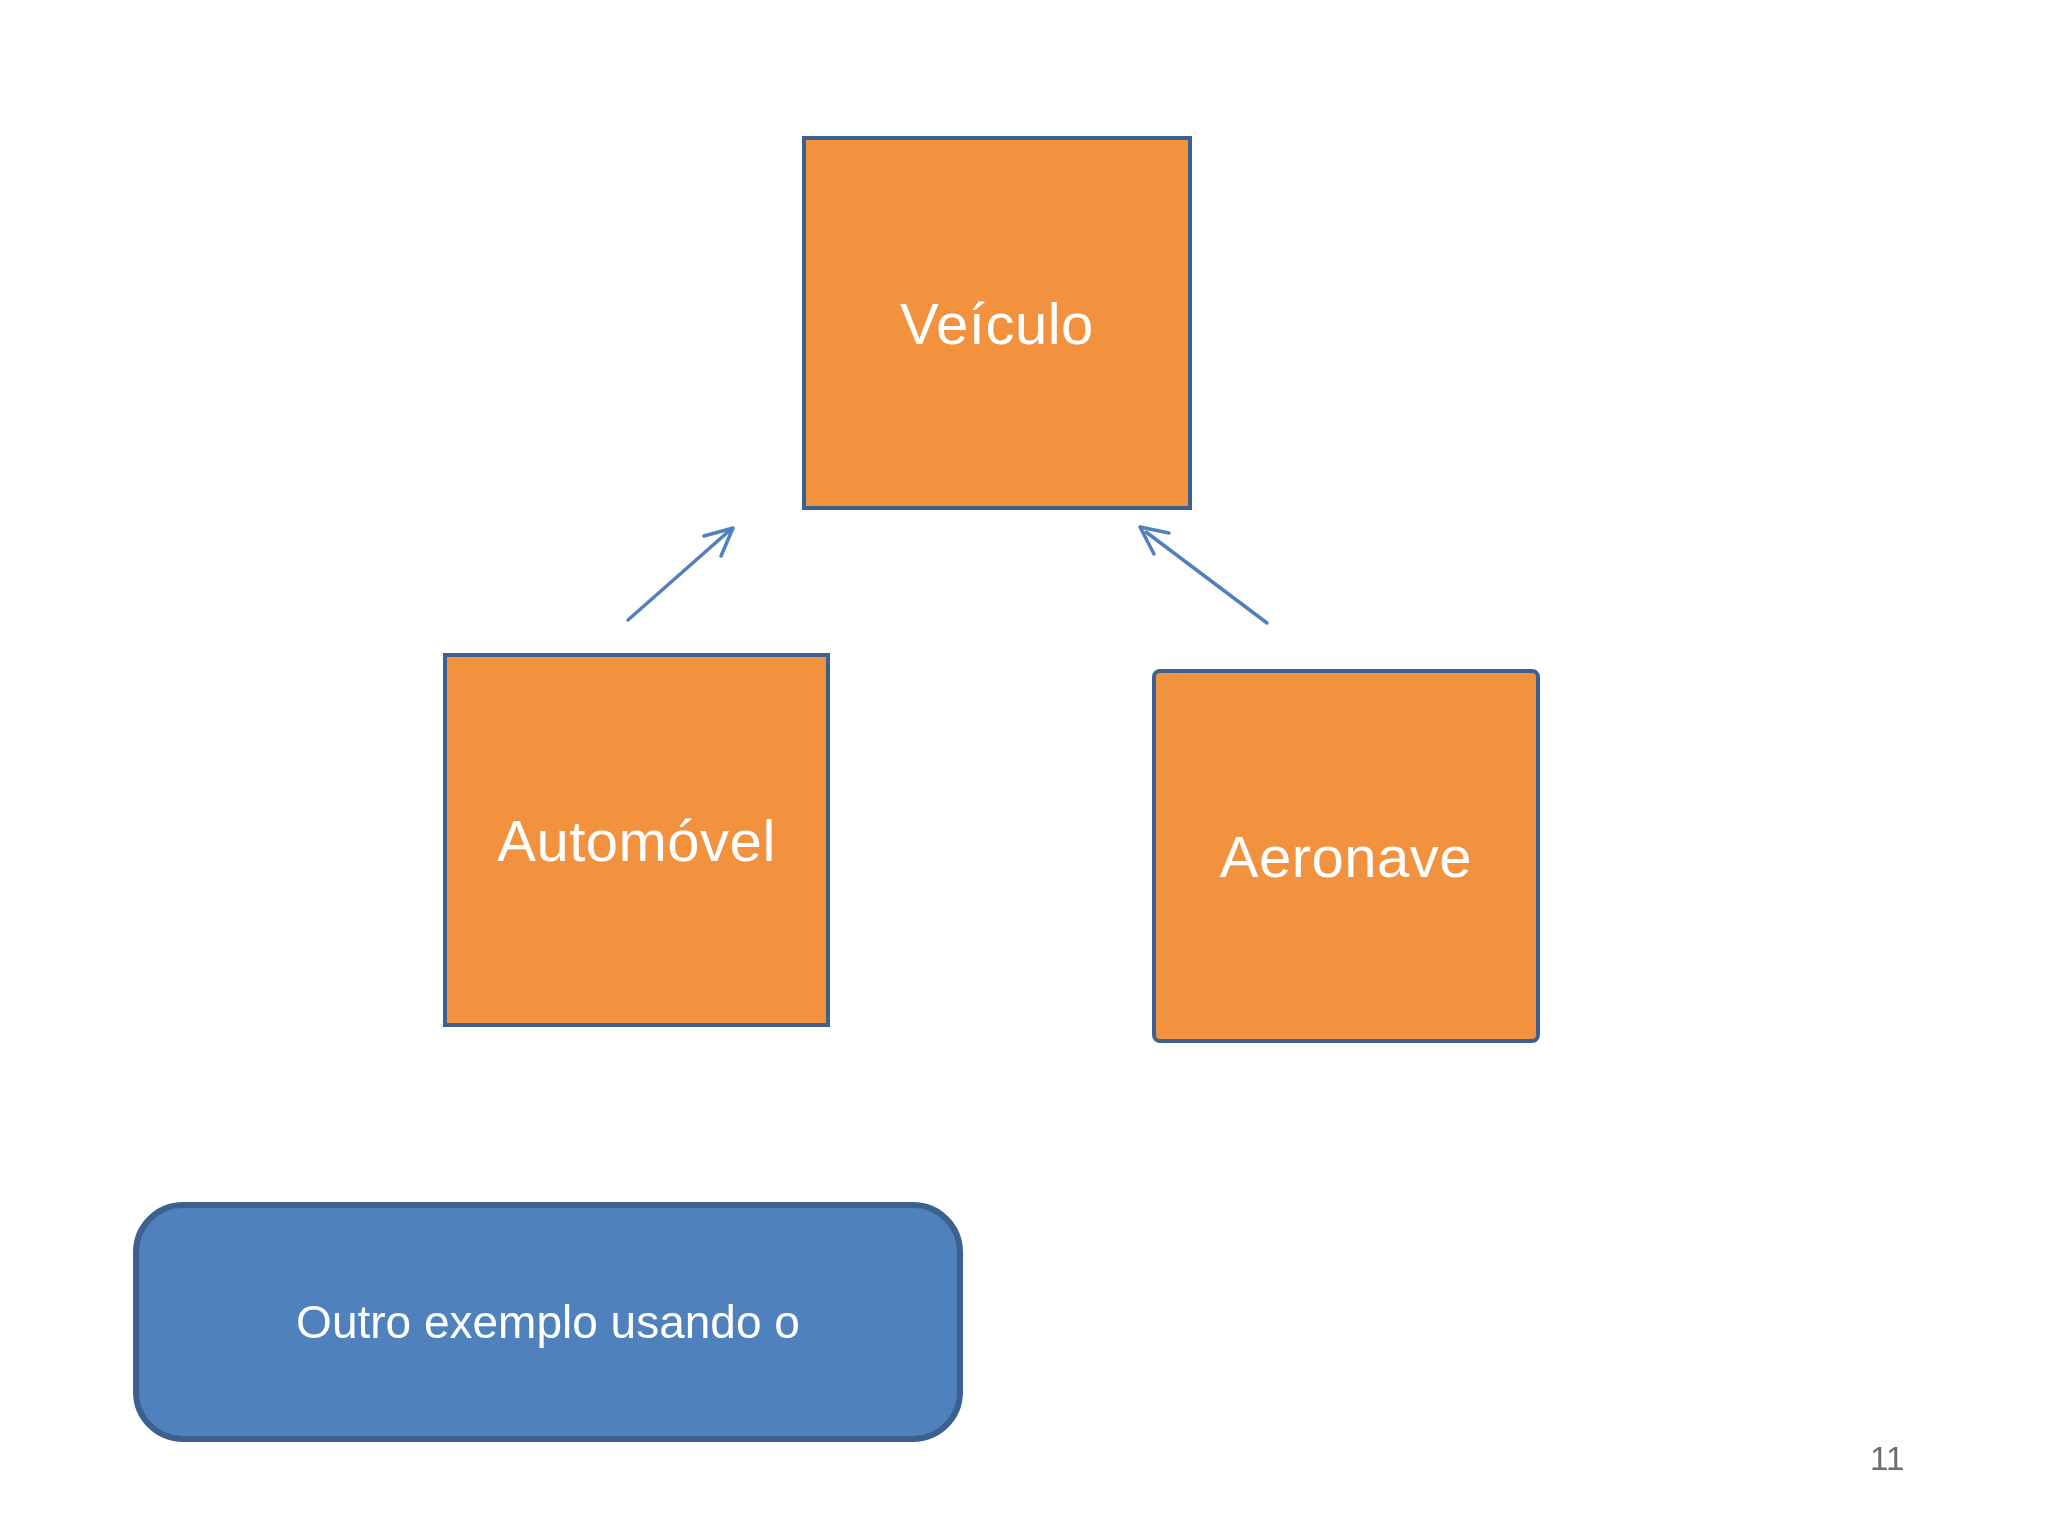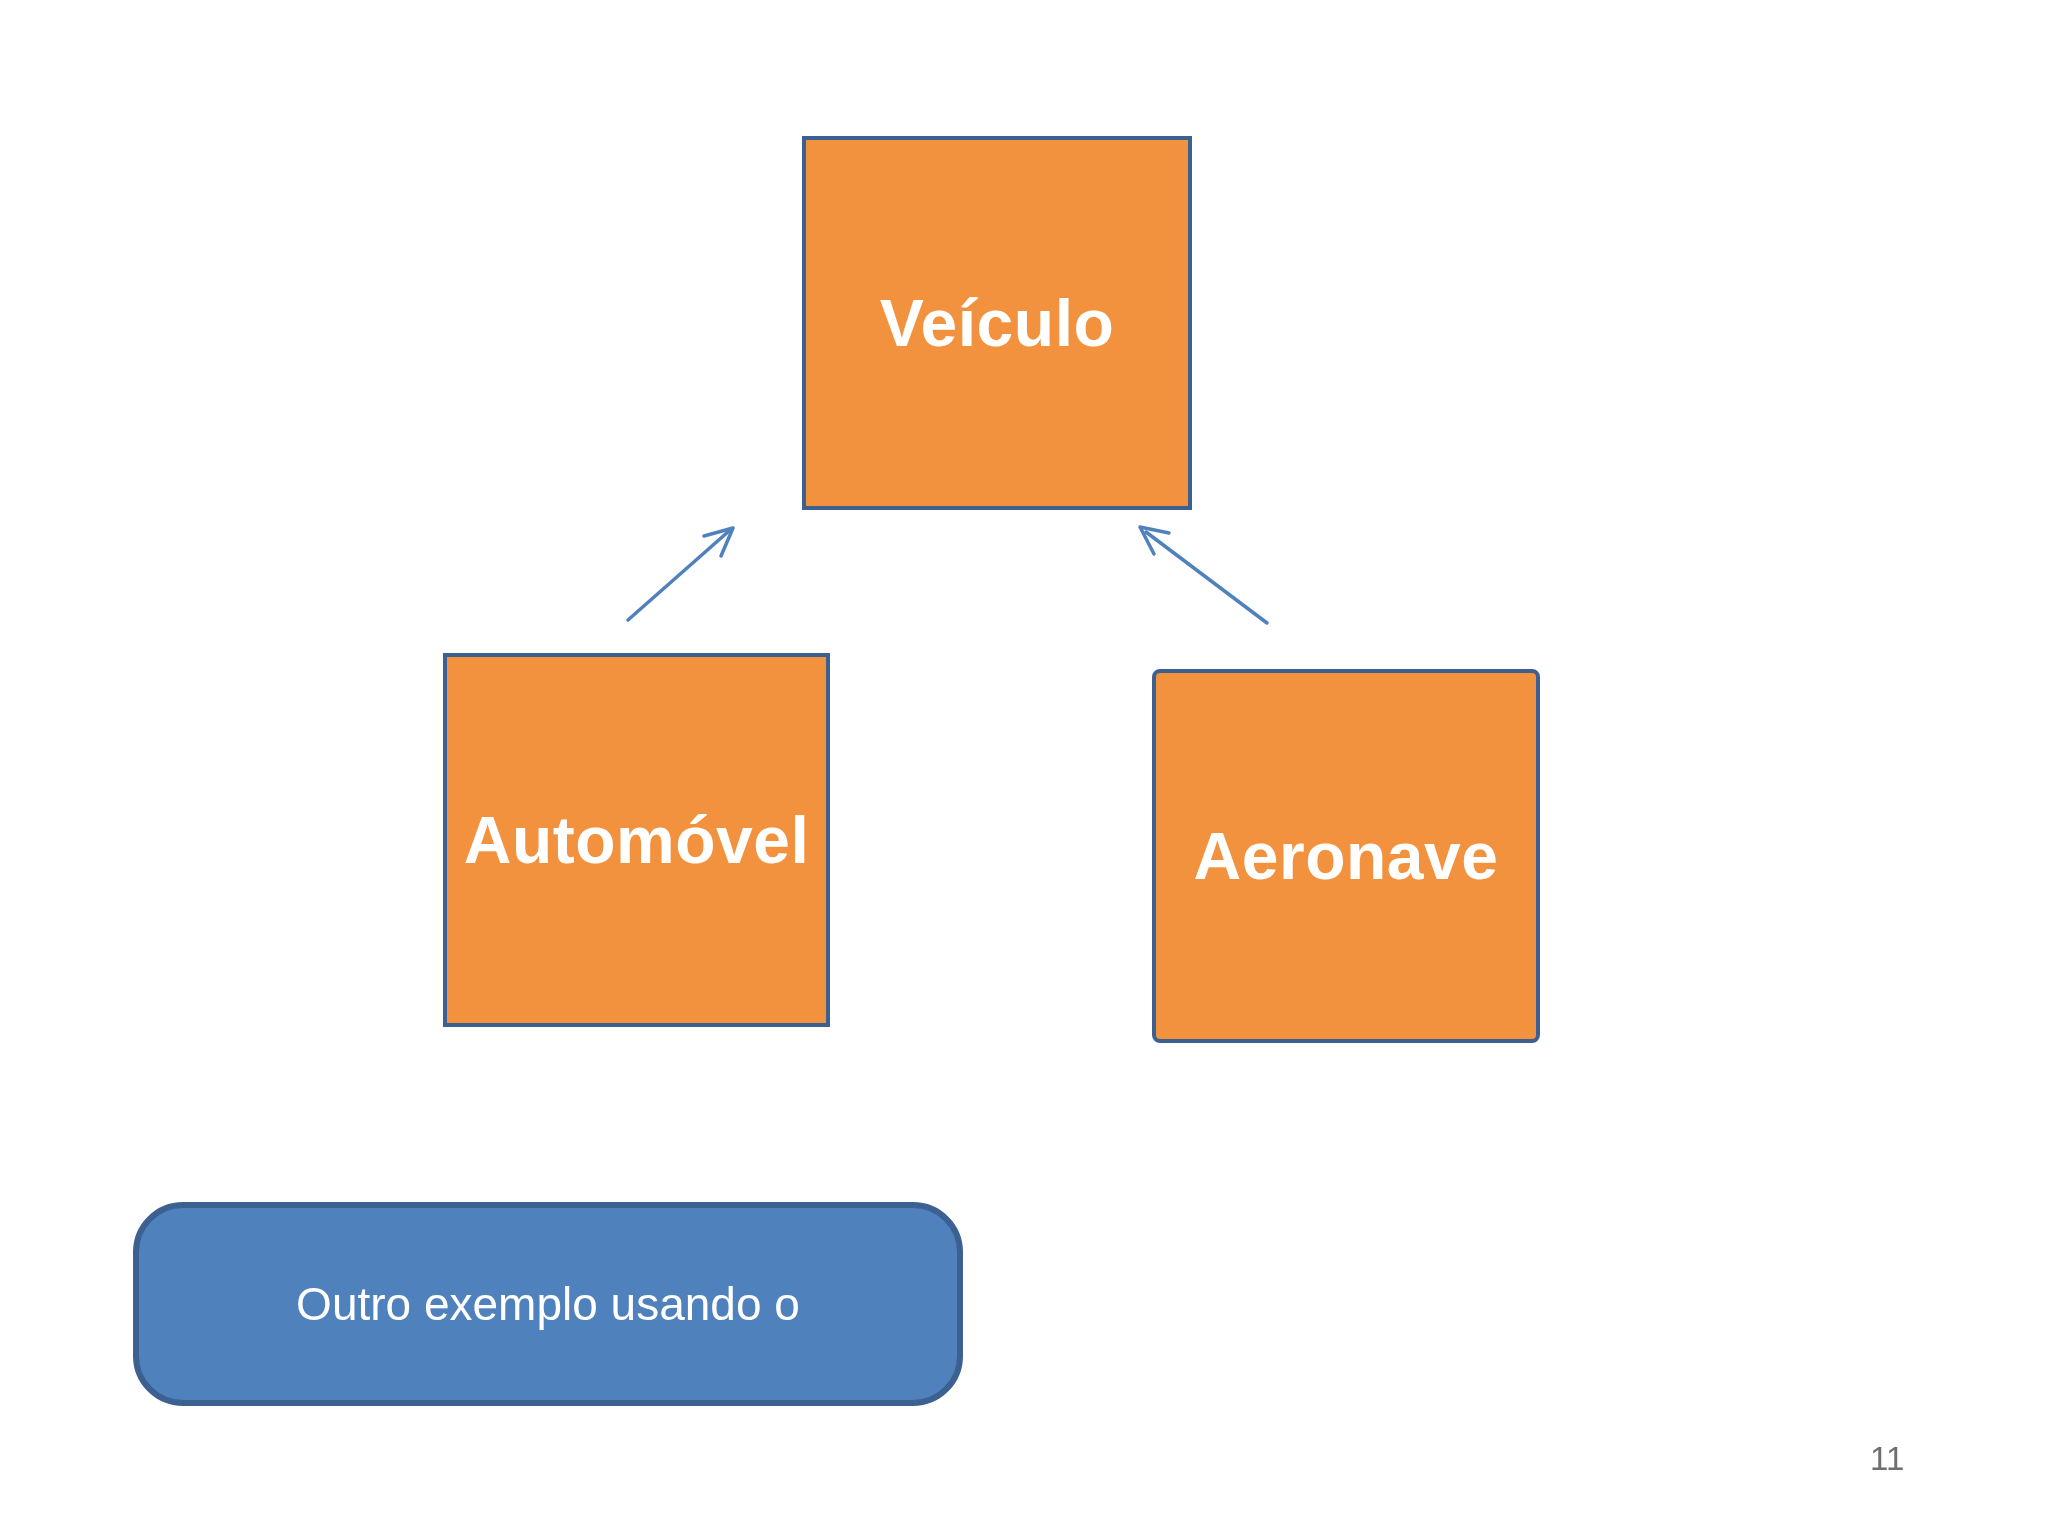--- a/index.html
+++ b/index.html
@@ -22,22 +22,22 @@
     position: absolute;
     box-sizing: border-box;
     background: var(--node-fill, #F2923F);
     border: 4px solid var(--node-border, #3C6191);
     display: flex;
     align-items: center;
     justify-content: center;
   }
   .node .node-label {
     color: #ffffff;
-    font-weight: bold;
-    font-size: 66px;
+    font-weight: normal;
+    font-size: 58px;
     letter-spacing: 0.5px;
   }
   #node-veiculo   { left: 802px;  top: 136px; width: 390px; height: 374px; }
   #node-automovel { left: 443px;  top: 653px; width: 387px; height: 374px; }
   #node-aeronave  { left: 1152px; top: 669px; width: 388px; height: 374px; border-radius: 8px; }
 
   .arrows {
     position: absolute;
     left: 0; top: 0;
     width: 2048px; height: 1536px;
@@ -47,21 +47,21 @@
     stroke: var(--arrow, #4F81BD);
     stroke-width: 3.5;
     fill: none;
     stroke-linecap: round;
     stroke-linejoin: round;
   }
 
   .callout {
     position: absolute;
     left: 133px; top: 1202px;
-    width: 830px; height: 204px;
+    width: 830px; height: 240px;
     box-sizing: border-box;
     background: var(--callout-fill, #4F81BD);
     border: 6px solid var(--callout-border, #3C6191);
     border-radius: 50px;
     display: flex;
     flex-direction: row;
     align-items: center;
     justify-content: center;
     text-align: center;
   }

